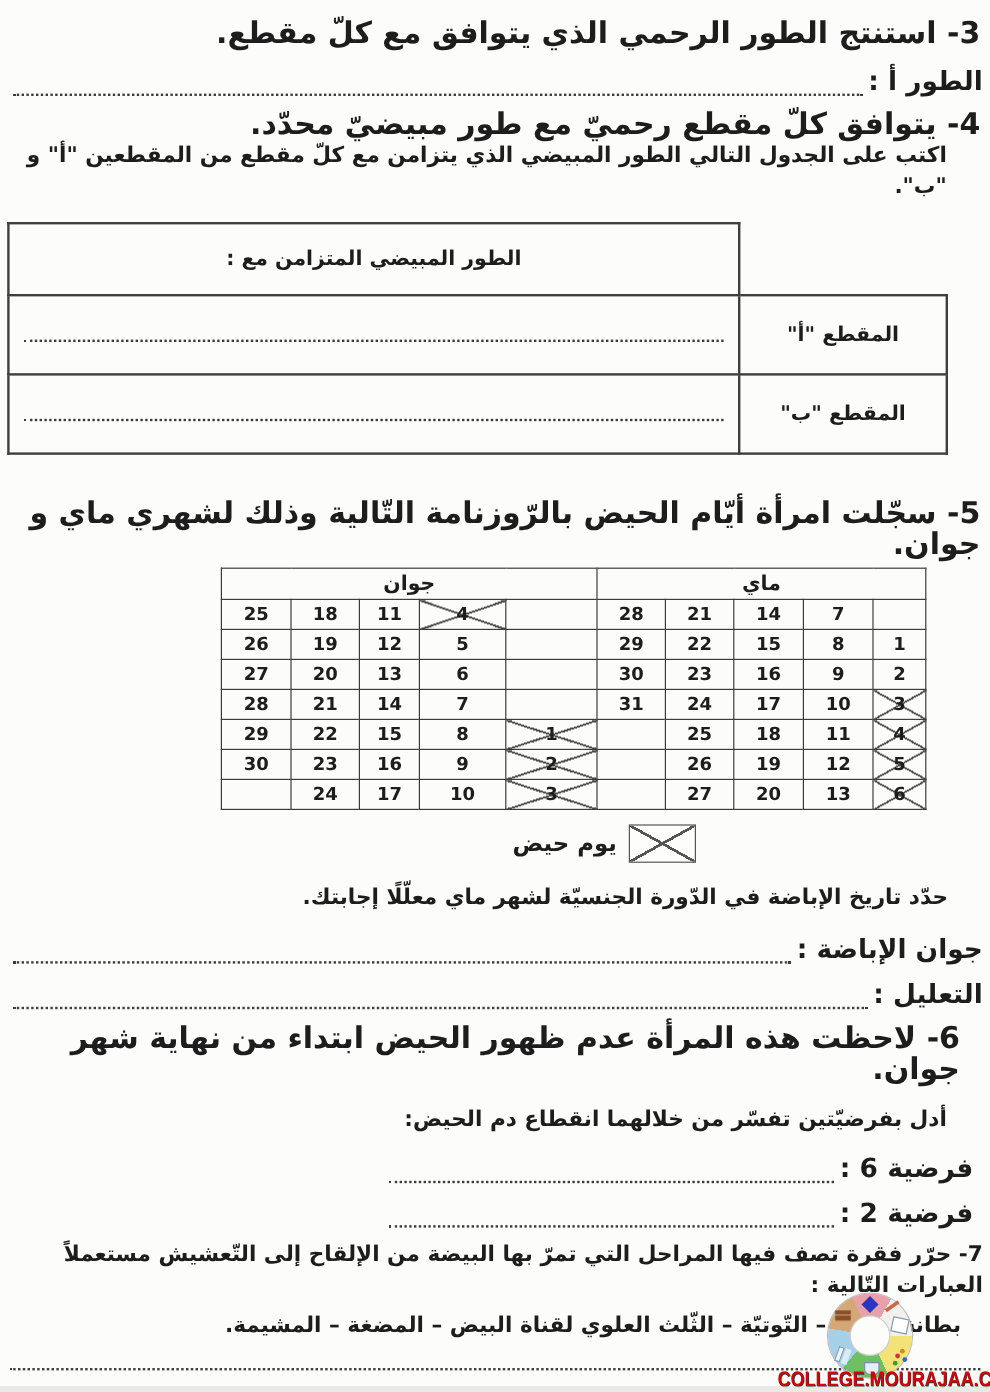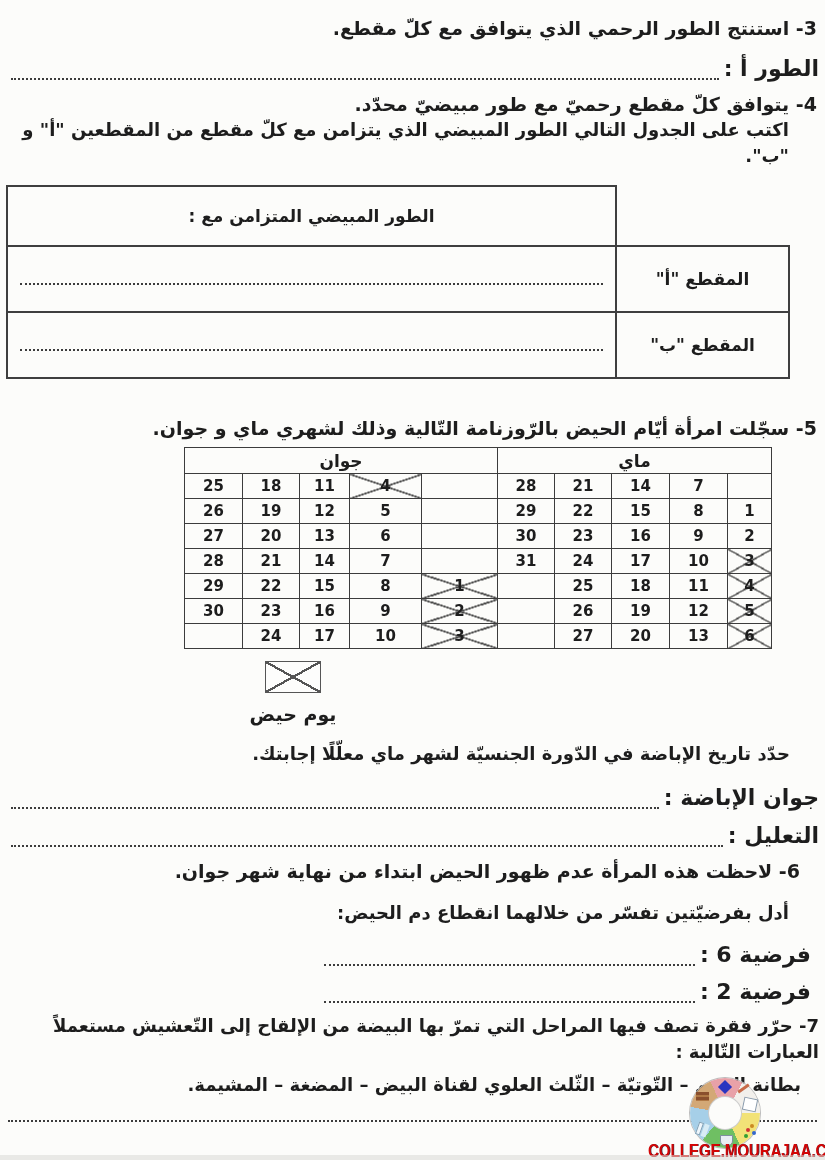--- a/index.html
+++ b/index.html
@@ -3,21 +3,21 @@
 <meta charset="utf-8">
 <style>
   html,body{margin:0;padding:0;}
   .page{
     position:relative; width:825px; height:1160px; overflow:hidden;
     background:#fcfcfa; color:#1d1d1d;
     font-family:"DejaVu Sans", sans-serif; font-weight:bold;
     direction:rtl;
   }
   .content{padding:0 6px;}
-  .h1{font-size:19px; line-height:26px; margin:0 2px 0 0;}
+  .h1{font-size:25px; line-height:26px; margin:0 2px 0 0;}
   .h2{font-size:18px; line-height:26px;}
   .q3h{padding-top:15px;}
   .ansrow{display:flex; align-items:flex-end; margin-top:17px;}
   .ansrow .lbl{font-size:22px; line-height:22px; white-space:nowrap;}
   .dots{flex:1 1 auto; height:14px; border-bottom:2px dotted #3c3c3c; margin:0 5px;}
   .rowb{margin-top:15px;}
   .q4l1{margin-top:11px;}
   .q4l2{margin-top:0; margin-right:30px;}
 
   
@@ -33,21 +33,21 @@
   .q5h{margin-top:36px;}
   .cal{margin:6px 47px 0 0; table-layout:fixed;}
   .cal th,.cal td{border:1.5px solid #3c3c3c; padding:0; text-align:center;}
   .cal th{height:25px; font-size:17px;}
   .day-cell{height:24px; font-size:15px; font-weight:bold;}
   .hx{
     background-image:
       linear-gradient(to top right, transparent 48.2%, #4a4a4a 48.2%, #4a4a4a 51.8%, transparent 51.8%),
       linear-gradient(to bottom right, transparent 48.2%, #4a4a4a 48.2%, #4a4a4a 51.8%, transparent 51.8%);
   }
-  .legend{display:flex; align-items:center; gap:10px; margin:12px 239px 0 0;flex-direction:column;}
+  .legend{display:flex; align-items:center; gap:10px; margin:12px 239px 0 0;}
   .legend .xbox{
     width:54px; height:30px; border:1.5px solid #555; background:#fdfdfc;
     background-image:
       linear-gradient(to top right, transparent 47.8%, #555 47.8%, #555 52.2%, transparent 52.2%),
       linear-gradient(to bottom right, transparent 47.8%, #555 47.8%, #555 52.2%, transparent 52.2%);
   }
   .legend .lg-lbl{font-size:19px;}
   .prompt{margin:16px 29px 0 0;}
   .tarikh{margin-top:20px;}
   .taalil{margin-top:16px;}

